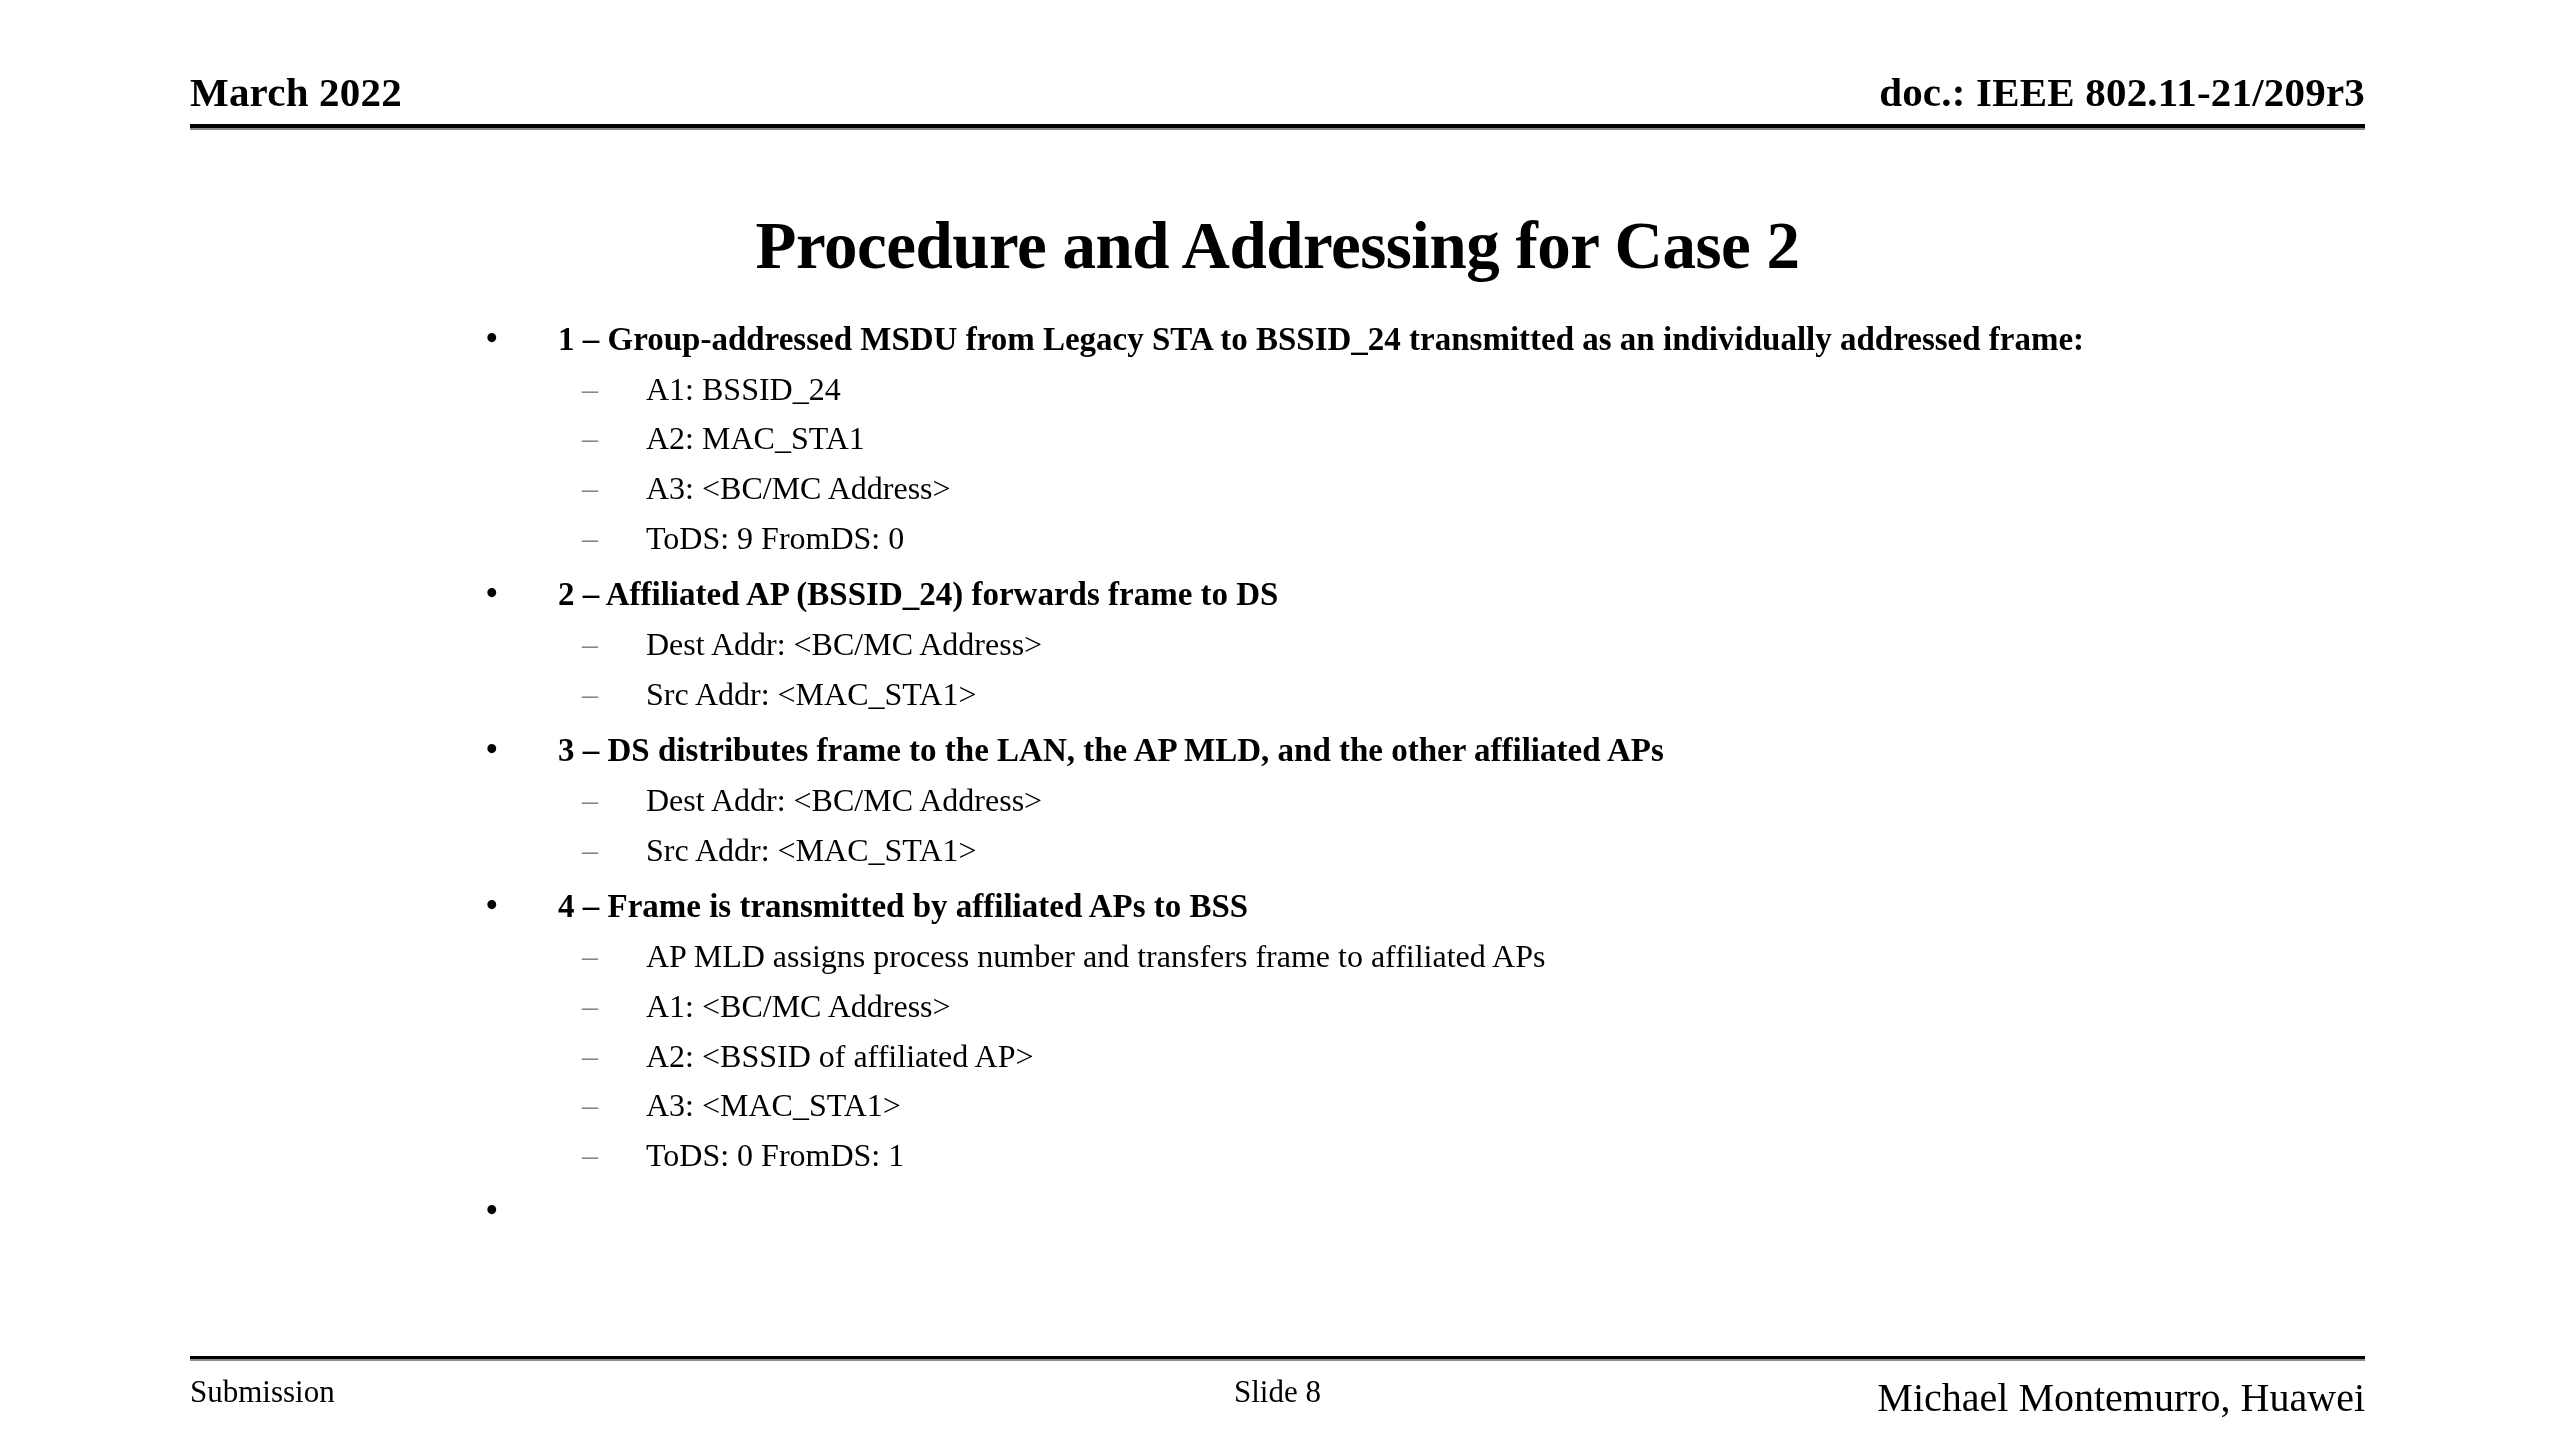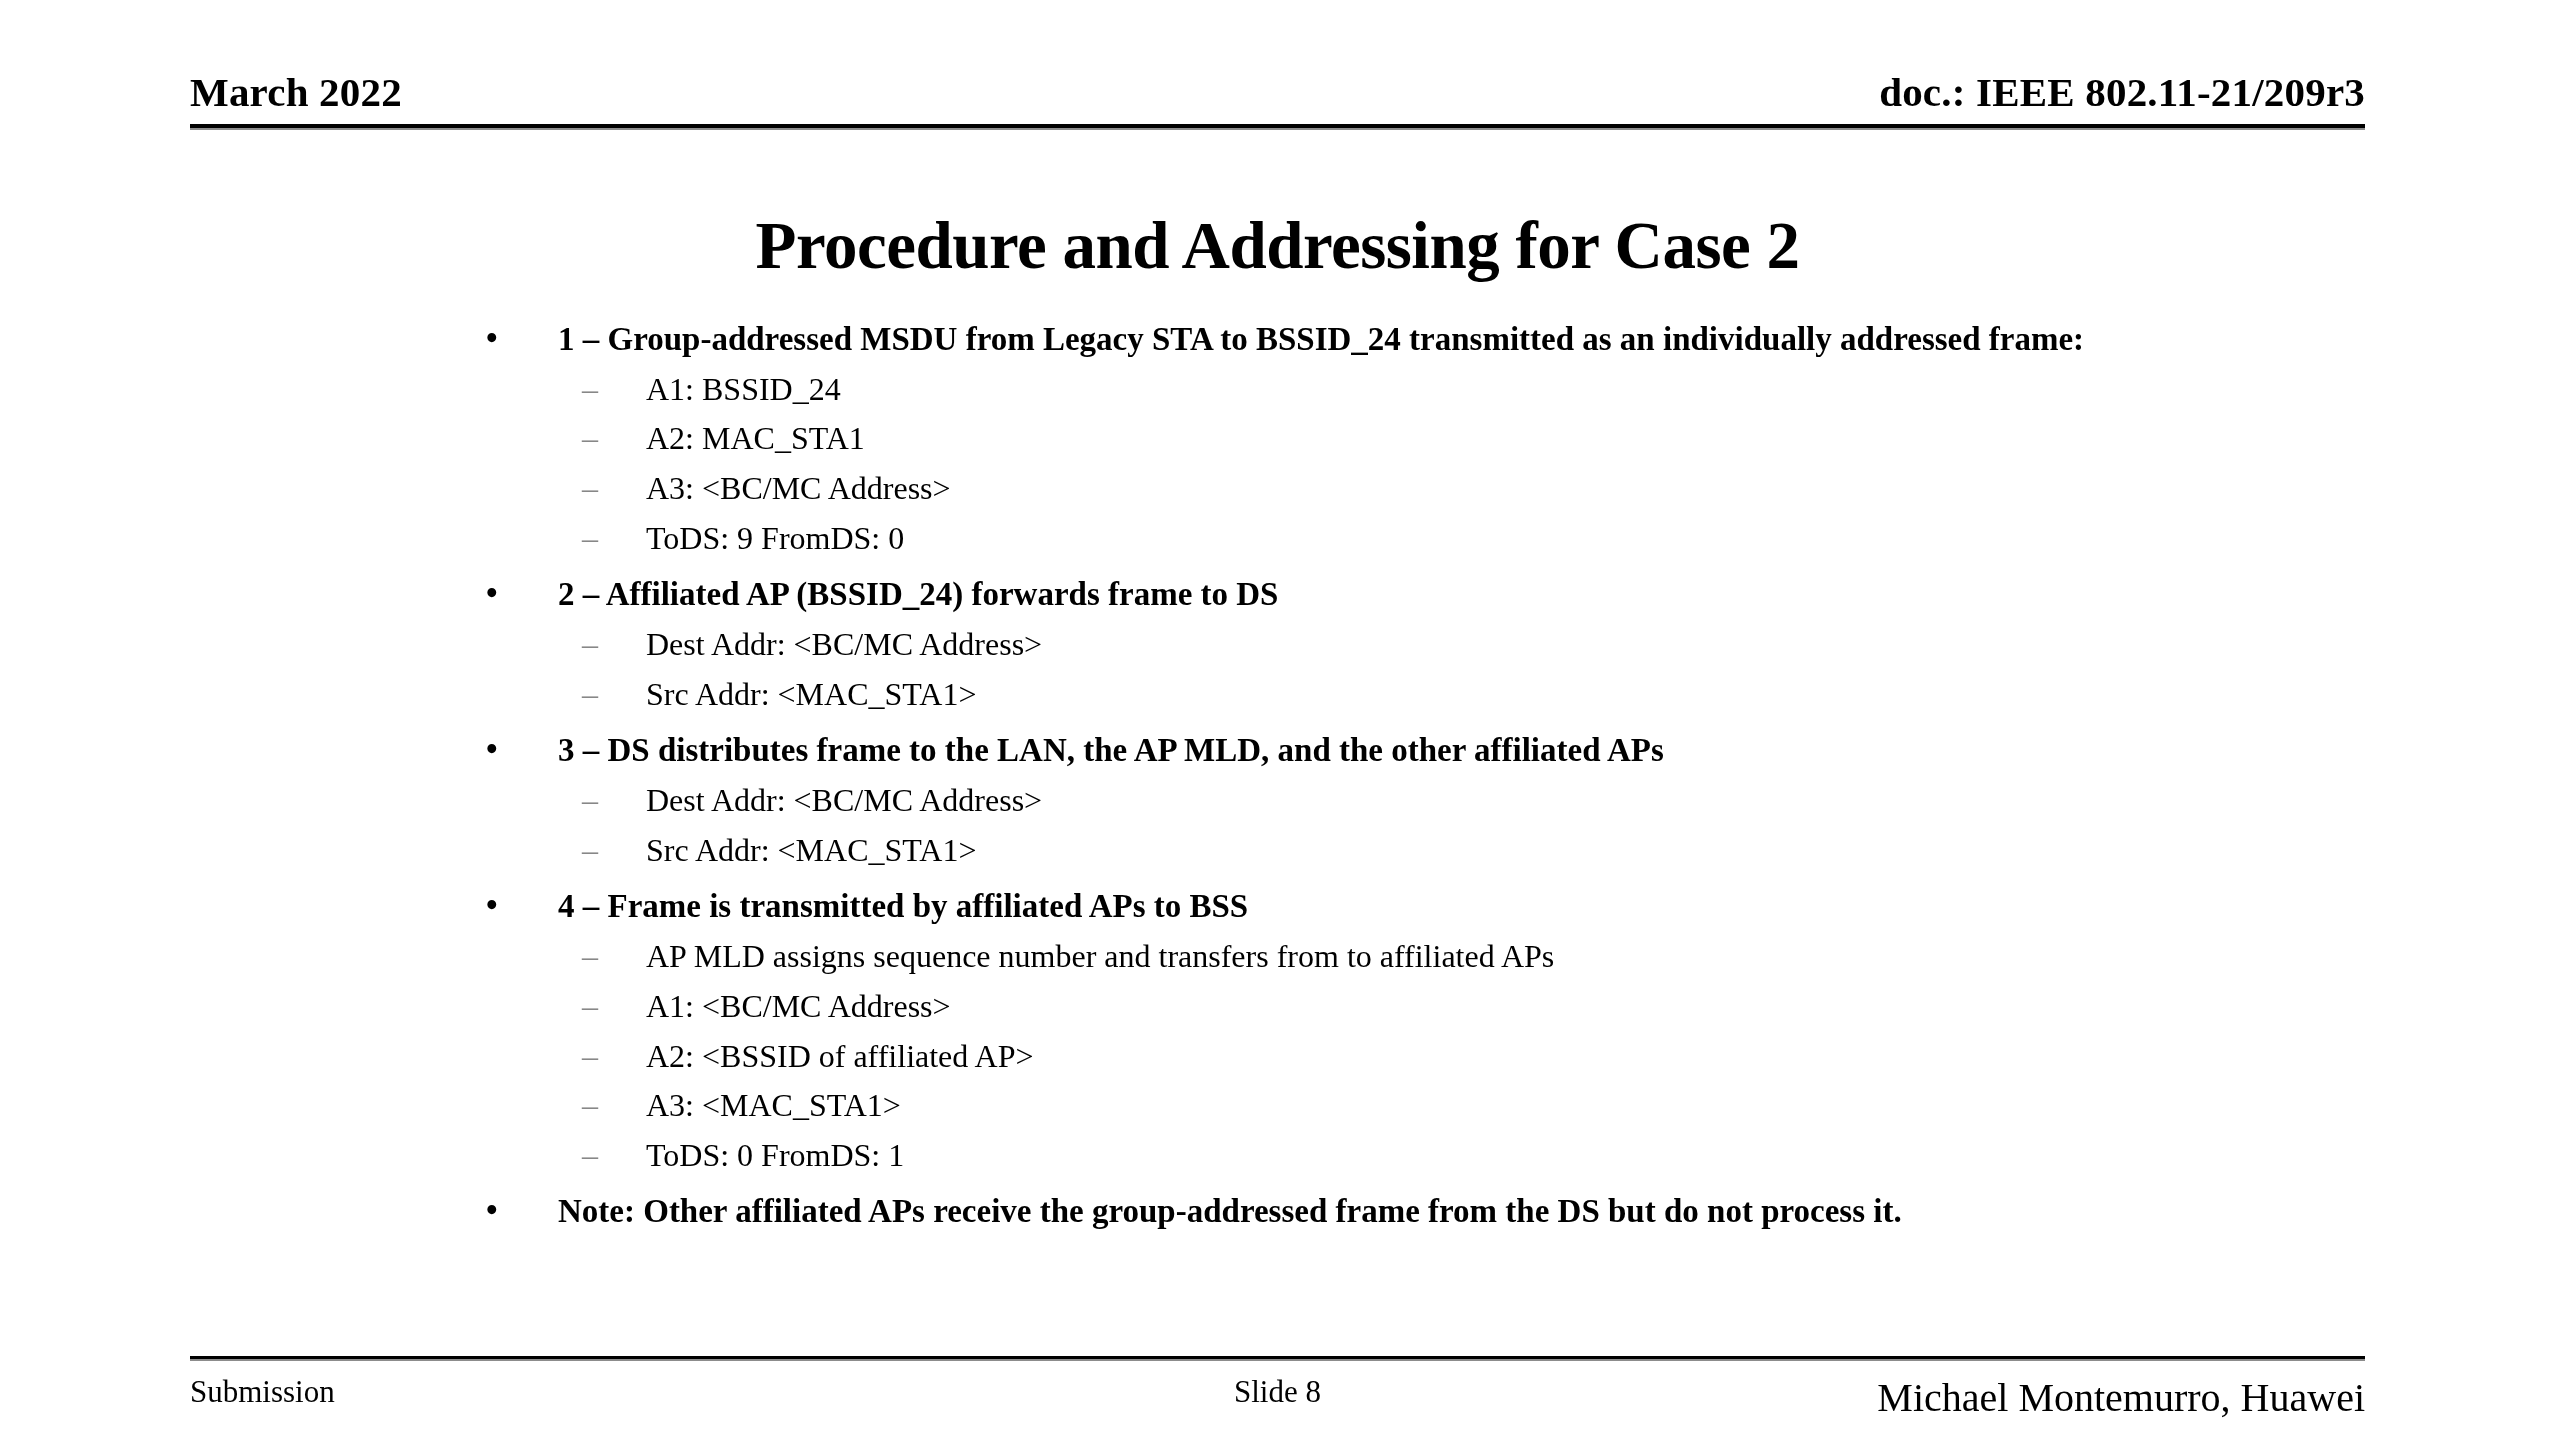--- a/index.html
+++ b/index.html
@@ -229,21 +229,21 @@
     </div>
 
     <div class="grp">
       <div class="l1">
         <span class="marker">•</span>
         <span>4 – Frame is transmitted by affiliated APs to BSS</span>
       </div>
       <div class="grp-sub">
         <div class="l2">
           <span class="marker">–</span>
-          <span>AP MLD assigns sequence number and transfers from to affiliated APs</span>
+          <span>AP MLD assigns process number and transfers frame to affiliated APs</span>
         </div>
         <div class="l2">
           <span class="marker">–</span>
           <span>A1: &lt;BC/MC Address&gt;</span>
         </div>
         <div class="l2">
           <span class="marker">–</span>
           <span>A2: &lt;BSSID of affiliated AP&gt;</span>
         </div>
         <div class="l2">
@@ -252,21 +252,20 @@
         </div>
         <div class="l2">
           <span class="marker">–</span>
           <span>ToDS: 0 FromDS: 1</span>
         </div>
       </div>
     </div>
 
     <div class="l1">
       <span class="marker">•</span>
-      <span>Note: Other affiliated APs receive the group-addressed frame from the DS but do not process it.</span>
     </div>
 
   </div>
 
   <div id="footer-rule"></div>
   <div id="footer">
     <div id="footer-left">Submission</div>
     <div id="footer-center">Slide 8</div>
     <div id="footer-right">Michael Montemurro, Huawei</div>
   </div>

